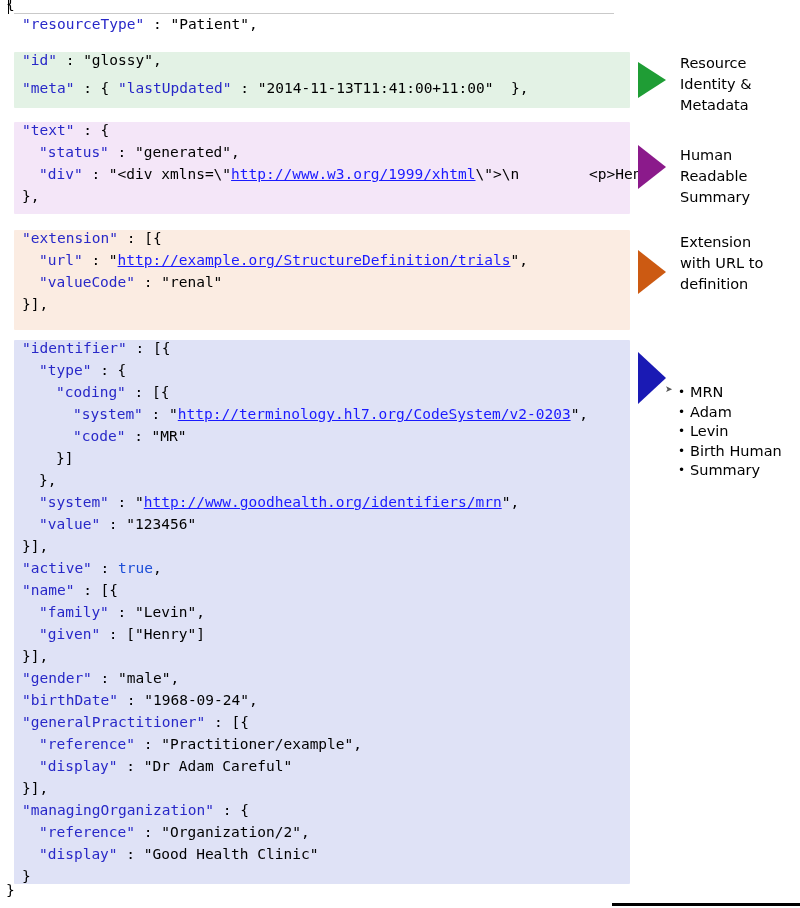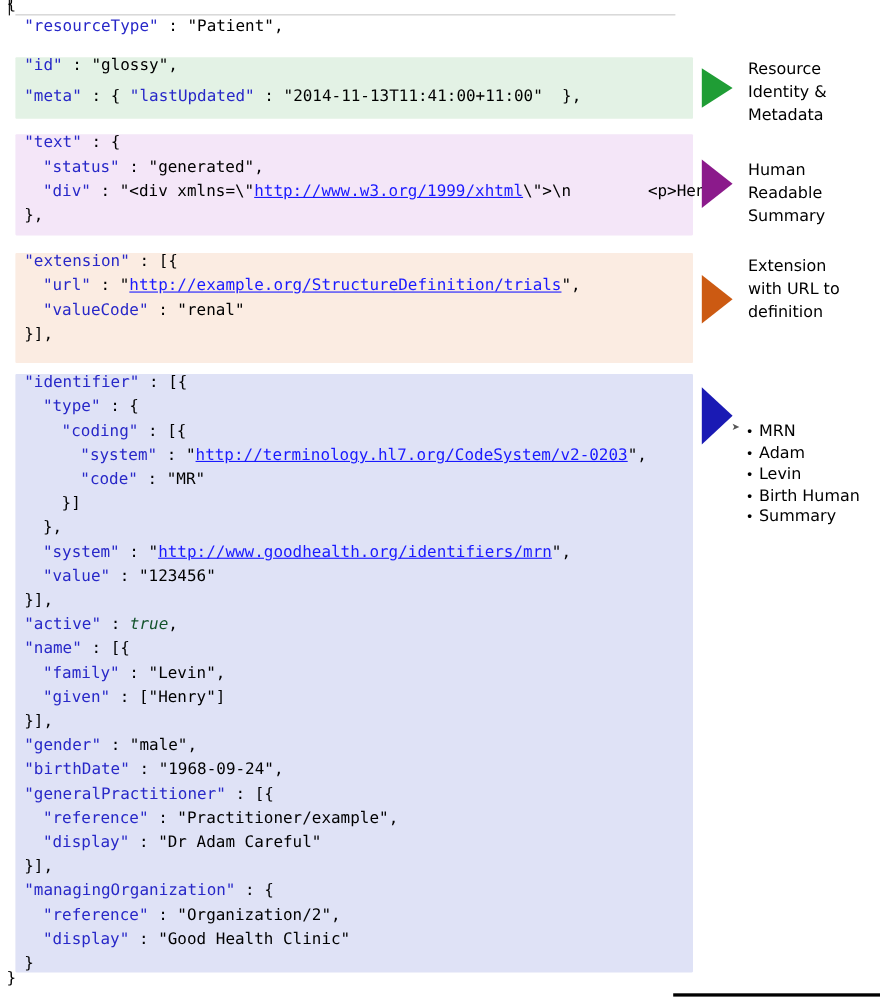--- a/index.html
+++ b/index.html
@@ -27,21 +27,21 @@
     left: 0;
     height: 22px;
     line-height: 22px;
     font-family: "DejaVu Sans Mono", monospace;
     font-size: 14.5px;
     white-space: pre;
     color: #000000;
   }
   .tok-key   { color: #2828c8; }
   .tok-str   { color: #000000; }
-  .tok-lit   { color: #14532d; font-style: italic; }
+  .tok-lit   { color: #1d4ed8; }
   .tok-punct { color: #000000; }
   .tok-url   { color: #1a1aff; text-decoration: underline; }
 
   
   .band {
     position: absolute;
     left: 14px;
     width: 616px;
     border-radius: 1px;
   }

